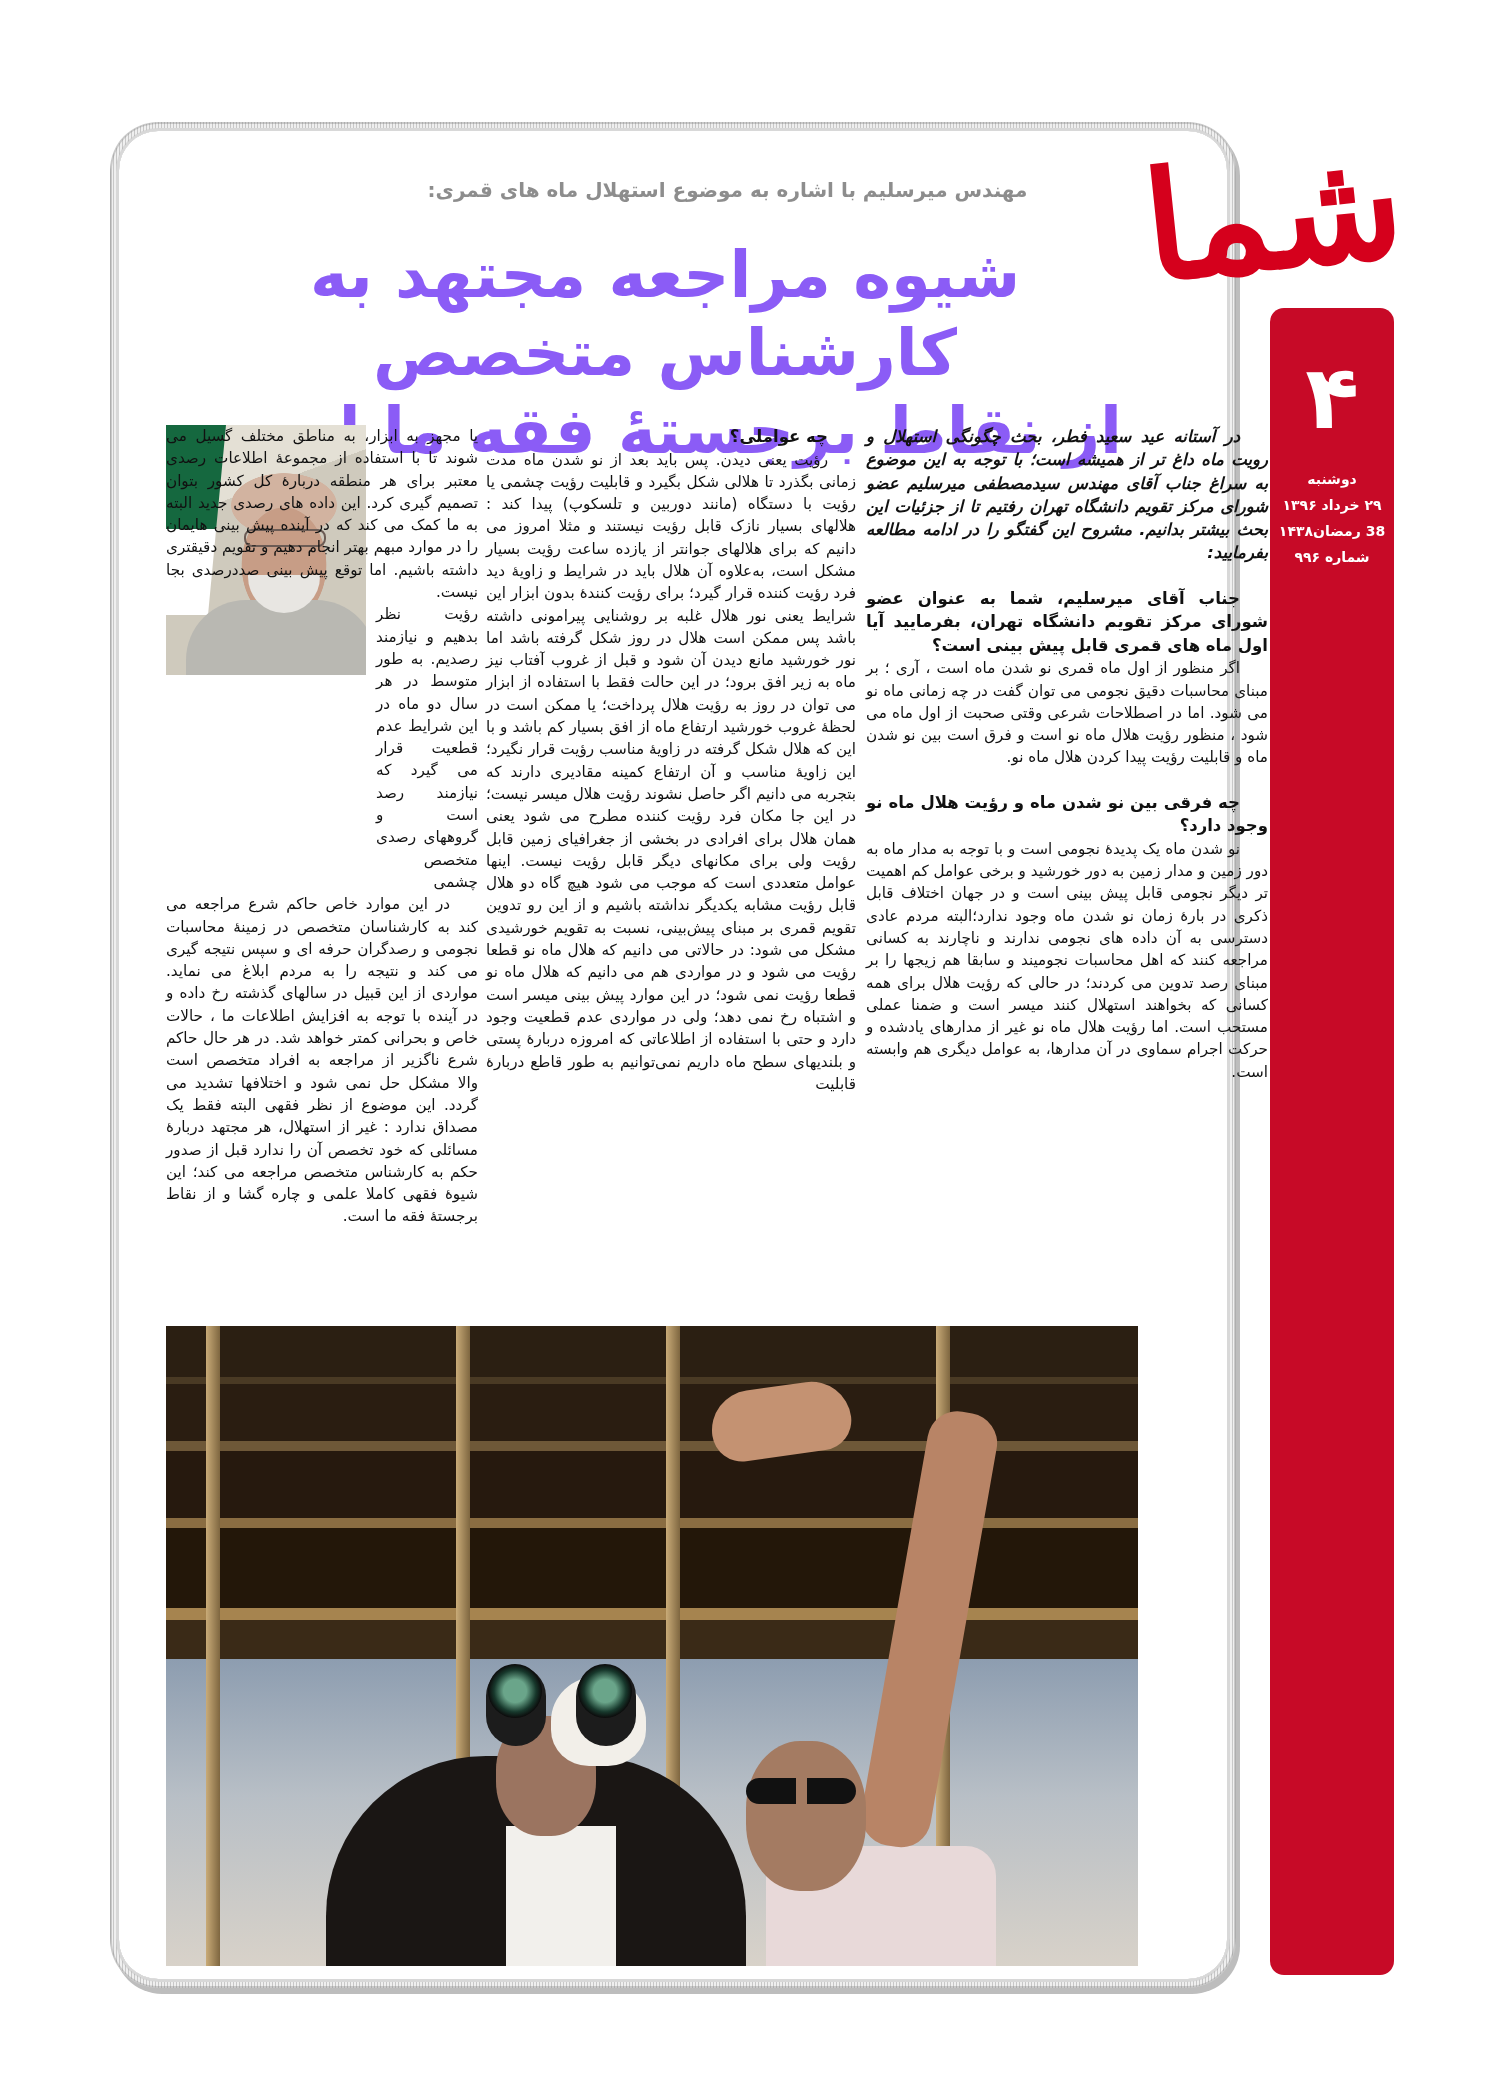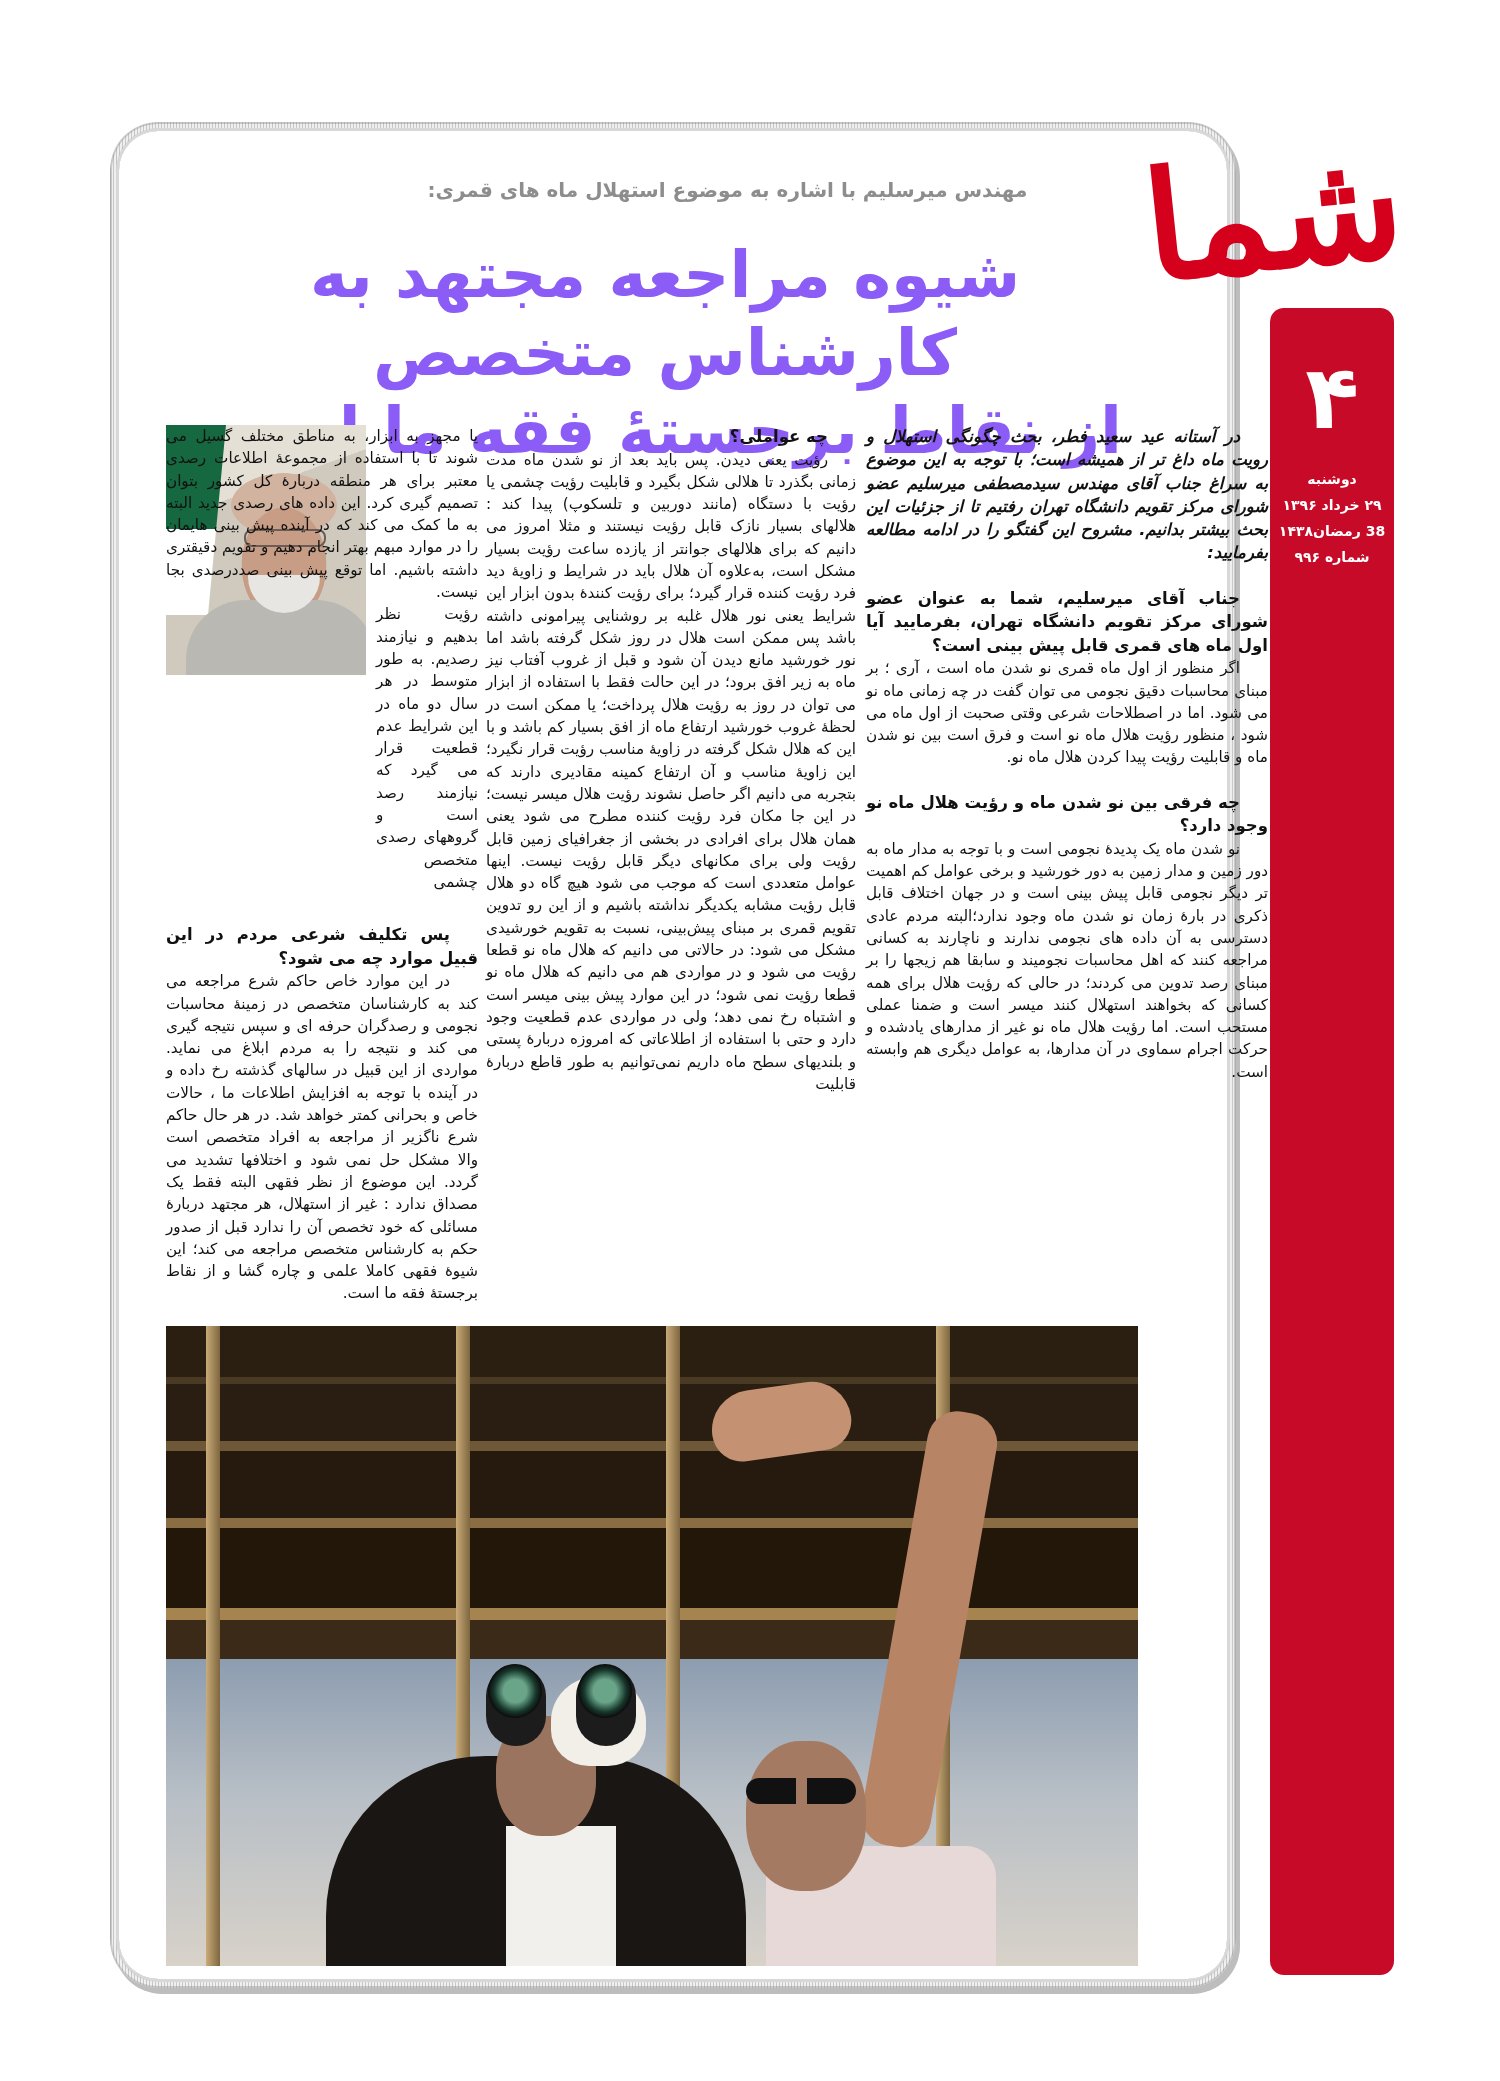--- a/index.html
+++ b/index.html
@@ -203,21 +203,20 @@
 
   <div class="portrait-wrap">
     <div class="flag"></div>
     <div class="suit"></div>
     <div class="beard"></div>
     <div class="glasses"></div>
   </div>
   <div class="col col-left" style="padding-left:0;">
     <p>یا مجهز به ابزار، به مناطق مختلف گسیل می شوند تا با استفاده از مجموعهٔ اطلاعات رصدی معتبر برای هر منطقه دربارهٔ کل کشور بتوان تصمیم گیری کرد. این داده های رصدی جدید البته به ما کمک می کند که در آینده پیش بینی هایمان را در موارد مبهم بهتر انجام دهیم و تقویم دقیقتری داشته باشیم. اما توقع پیش بینی صددرصدی بجا نیست.</p>
     <p style="margin-left:210px; text-align:justify;">رؤیت نظر بدهیم و نیازمند رصدیم. به طور متوسط در هر سال دو ماه در این شرایط عدم قطعیت قرار می گیرد که نیازمند رصد است و گروههای رصدی متخصص چشمی</p>
-    <p class="q indent" style="margin-top:30px;">پس تکلیف شرعی مردم در این قبیل موارد چه می شود؟</p>
     <p class="indent">در این موارد خاص حاکم شرع مراجعه می کند به کارشناسان متخصص در زمینهٔ محاسبات نجومی و رصدگران حرفه ای و سپس نتیجه گیری می کند و نتیجه را به مردم ابلاغ می نماید. مواردی از این قبیل در سالهای گذشته رخ داده و در آینده با توجه به افزایش اطلاعات ما ، حالات خاص و بحرانی کمتر خواهد شد. در هر حال حاکم شرع ناگزیر از مراجعه به افراد متخصص است والا مشکل حل نمی شود و اختلافها تشدید می گردد. این موضوع از نظر فقهی البته فقط یک مصداق ندارد : غیر از استهلال، هر مجتهد دربارهٔ مسائلی که خود تخصص آن را ندارد قبل از صدور حکم به کارشناس متخصص مراجعه می کند؛ این شیوهٔ فقهی کاملا علمی و چاره گشا و از نقاط برجستهٔ فقه ما است.</p>
   </div>
 
   <div class="photo">
     <div class="sky"></div>
     <div class="vbar" style="left:40px"></div>
     <div class="vbar" style="left:290px"></div>
     <div class="vbar" style="left:500px"></div>
     <div class="vbar" style="left:770px"></div>
     <div class="robe"></div>

